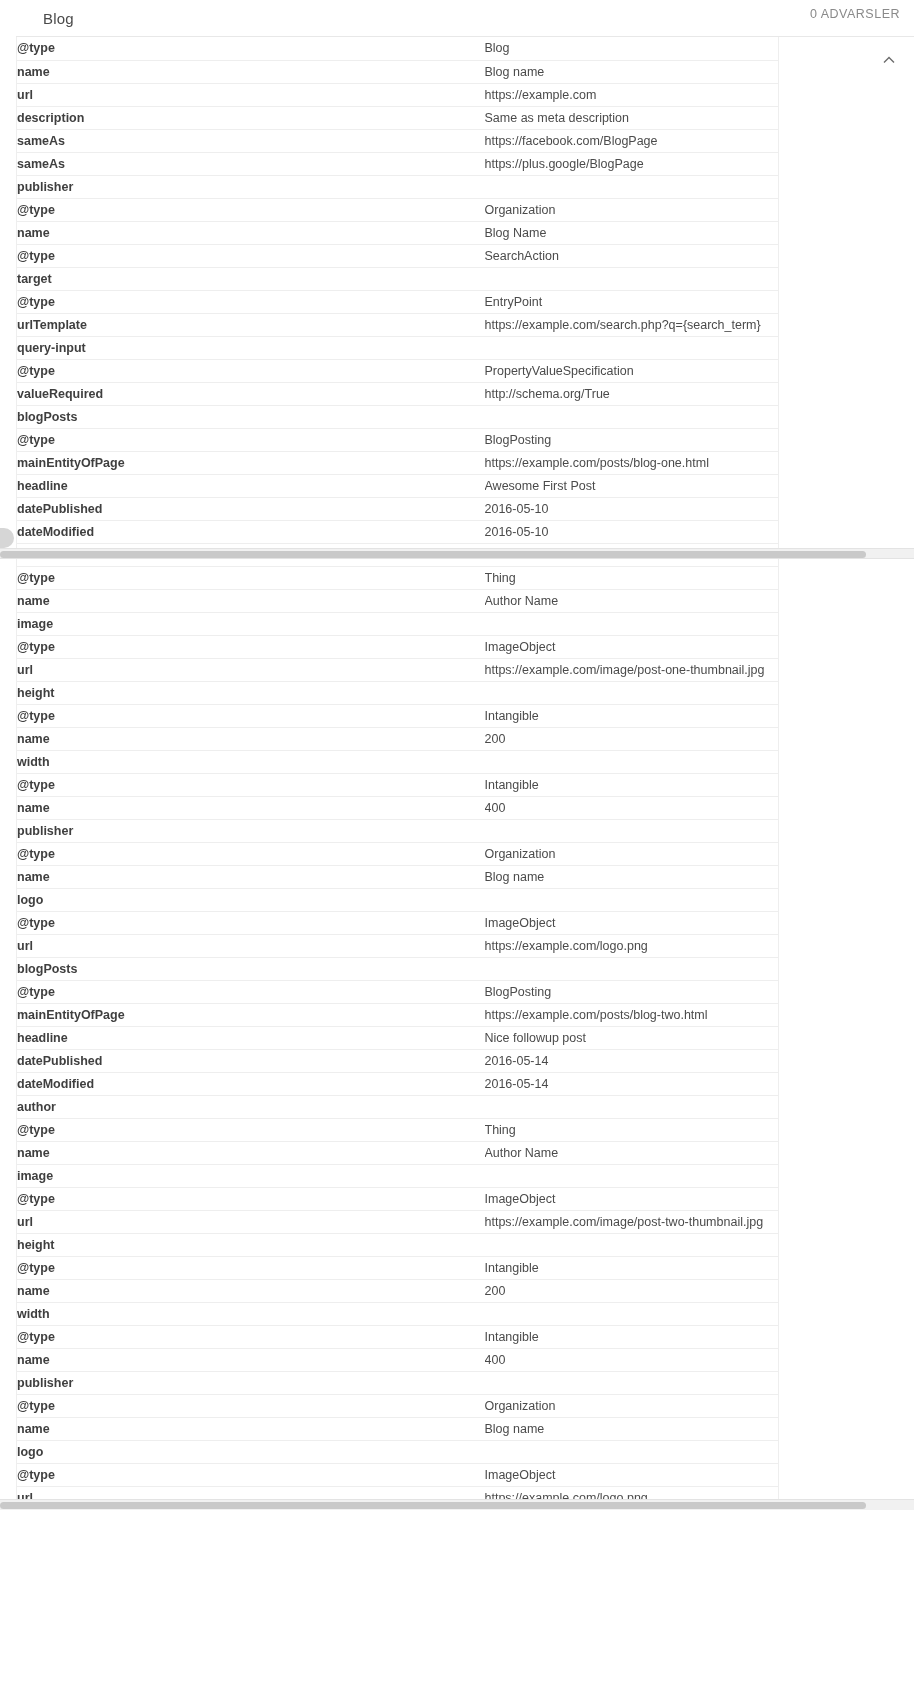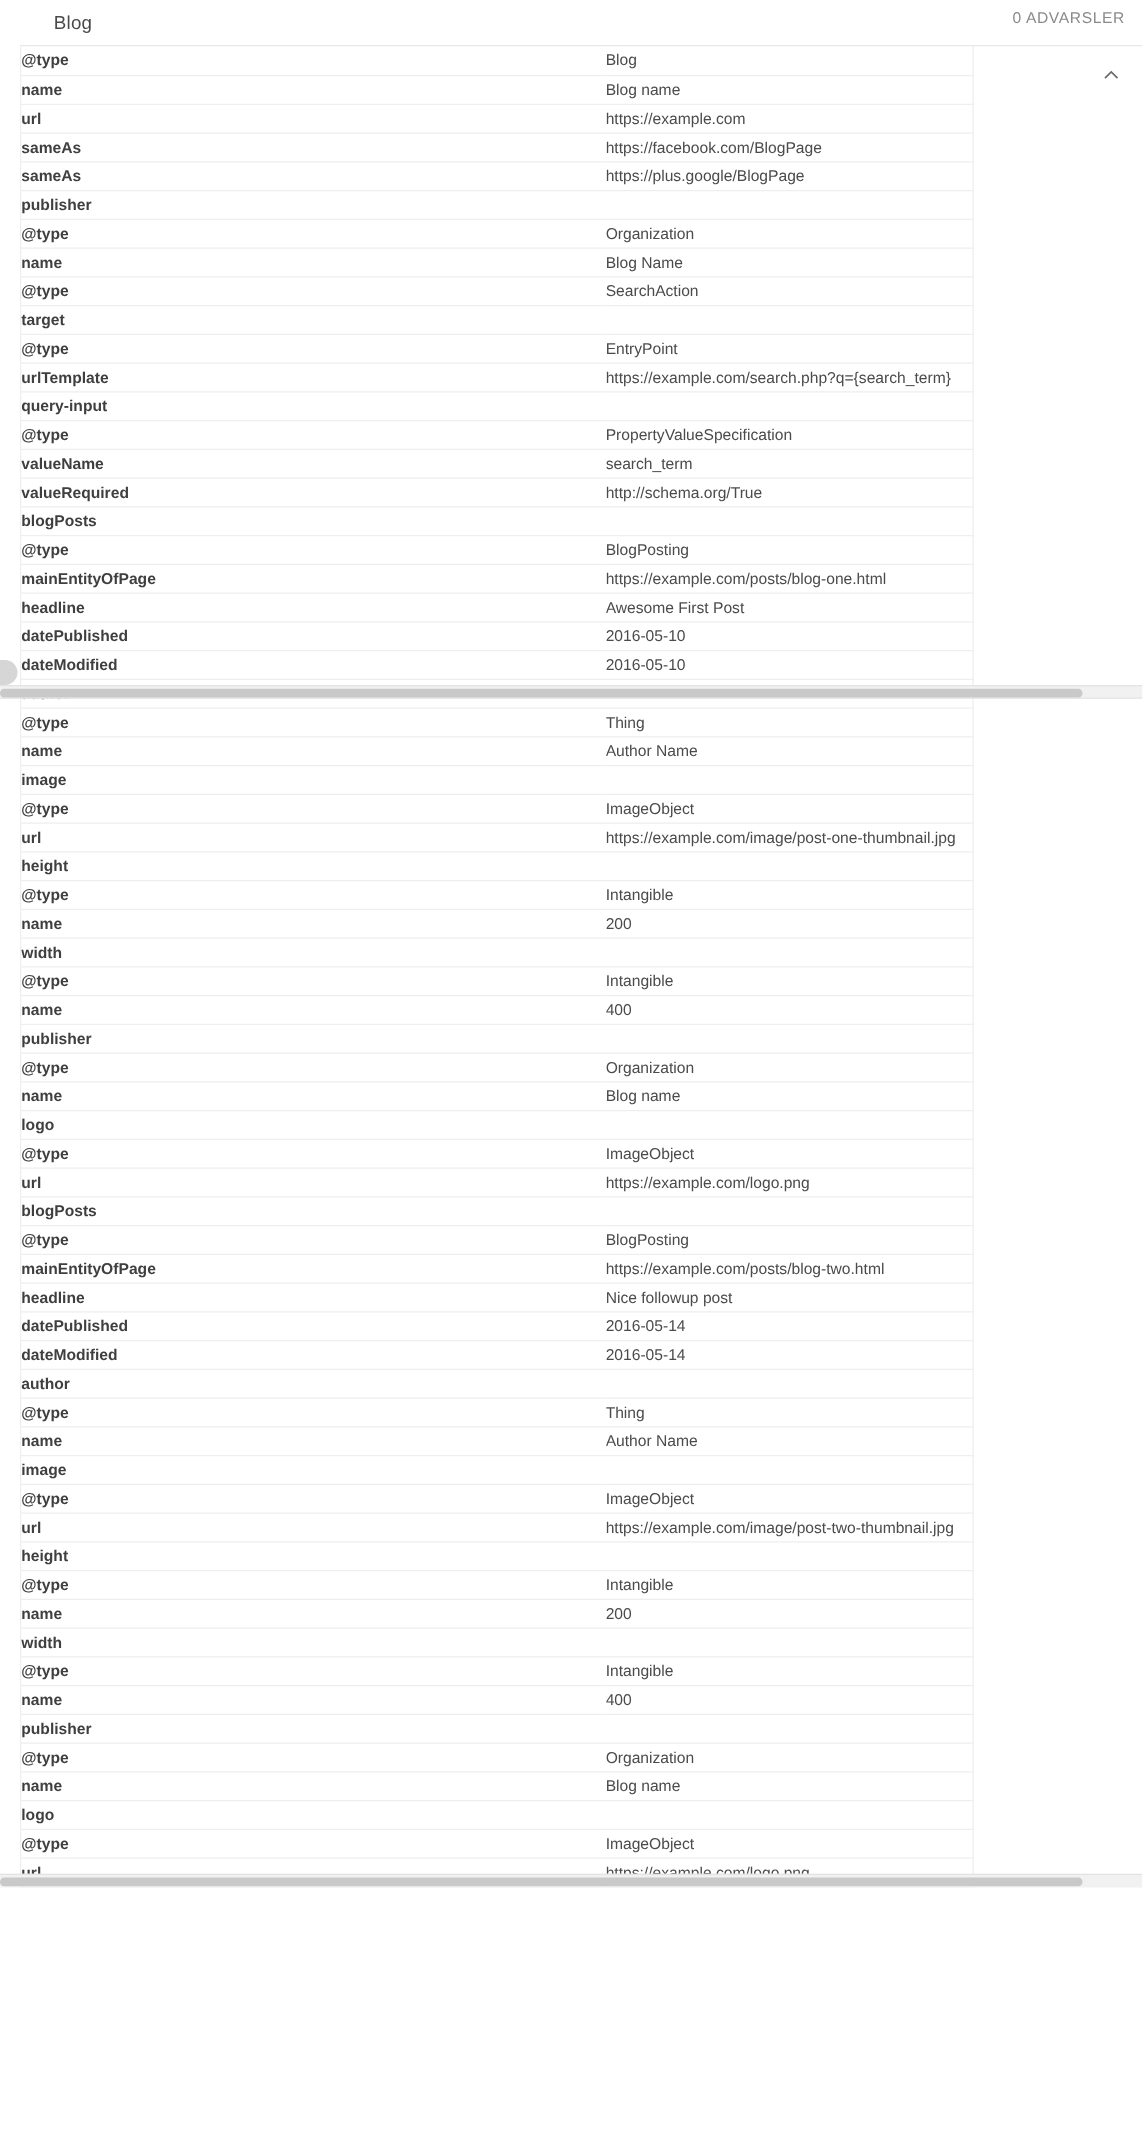--- a/index.html
+++ b/index.html
@@ -170,20 +170,24 @@
         </tr>
         <tr>
           <td class="key d1">name</td>
           <td class="val">Blog name</td>
         </tr>
         <tr>
           <td class="key d1">url</td>
           <td class="val">https://example.com</td>
         </tr>
         <tr>
+          <td class="key d1">description</td>
+          <td class="val">Same as meta description</td>
+        </tr>
+        <tr>
           <td class="key d1">sameAs</td>
           <td class="val">https://facebook.com/BlogPage</td>
         </tr>
         <tr>
           <td class="key d1">sameAs</td>
           <td class="val">https://plus.google/BlogPage</td>
         </tr>
         <tr>
           <td class="key d1">publisher</td>
           <td class="val"></td>
@@ -212,24 +216,20 @@
           <td class="key d3">urlTemplate</td>
           <td class="val">https://example.com/search.php?q={search_term}</td>
         </tr>
         <tr>
           <td class="key d2">query-input</td>
           <td class="val"></td>
         </tr>
         <tr>
           <td class="key d3">@type</td>
           <td class="val">PropertyValueSpecification</td>
-        </tr>
-        <tr>
-          <td class="key d3">valueName</td>
-          <td class="val">search_term</td>
         </tr>
         <tr>
           <td class="key d3">valueRequired</td>
           <td class="val">http://schema.org/True</td>
         </tr>
         <tr>
           <td class="key d1">blogPosts</td>
           <td class="val"></td>
         </tr>
         <tr>

